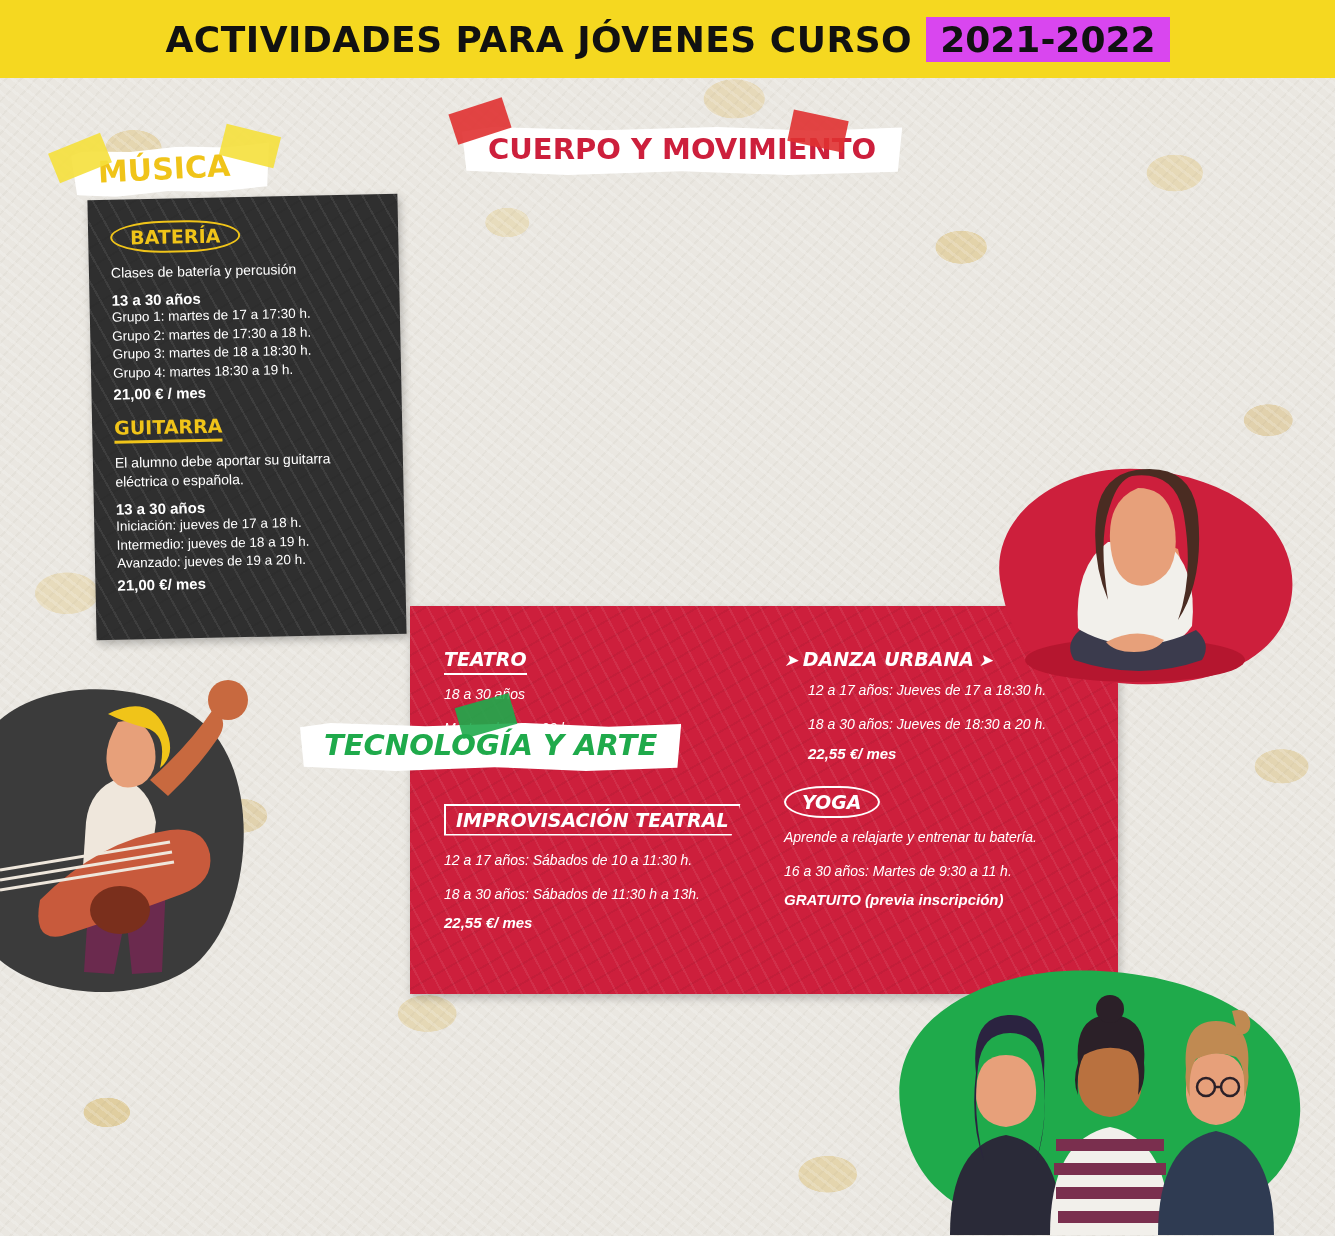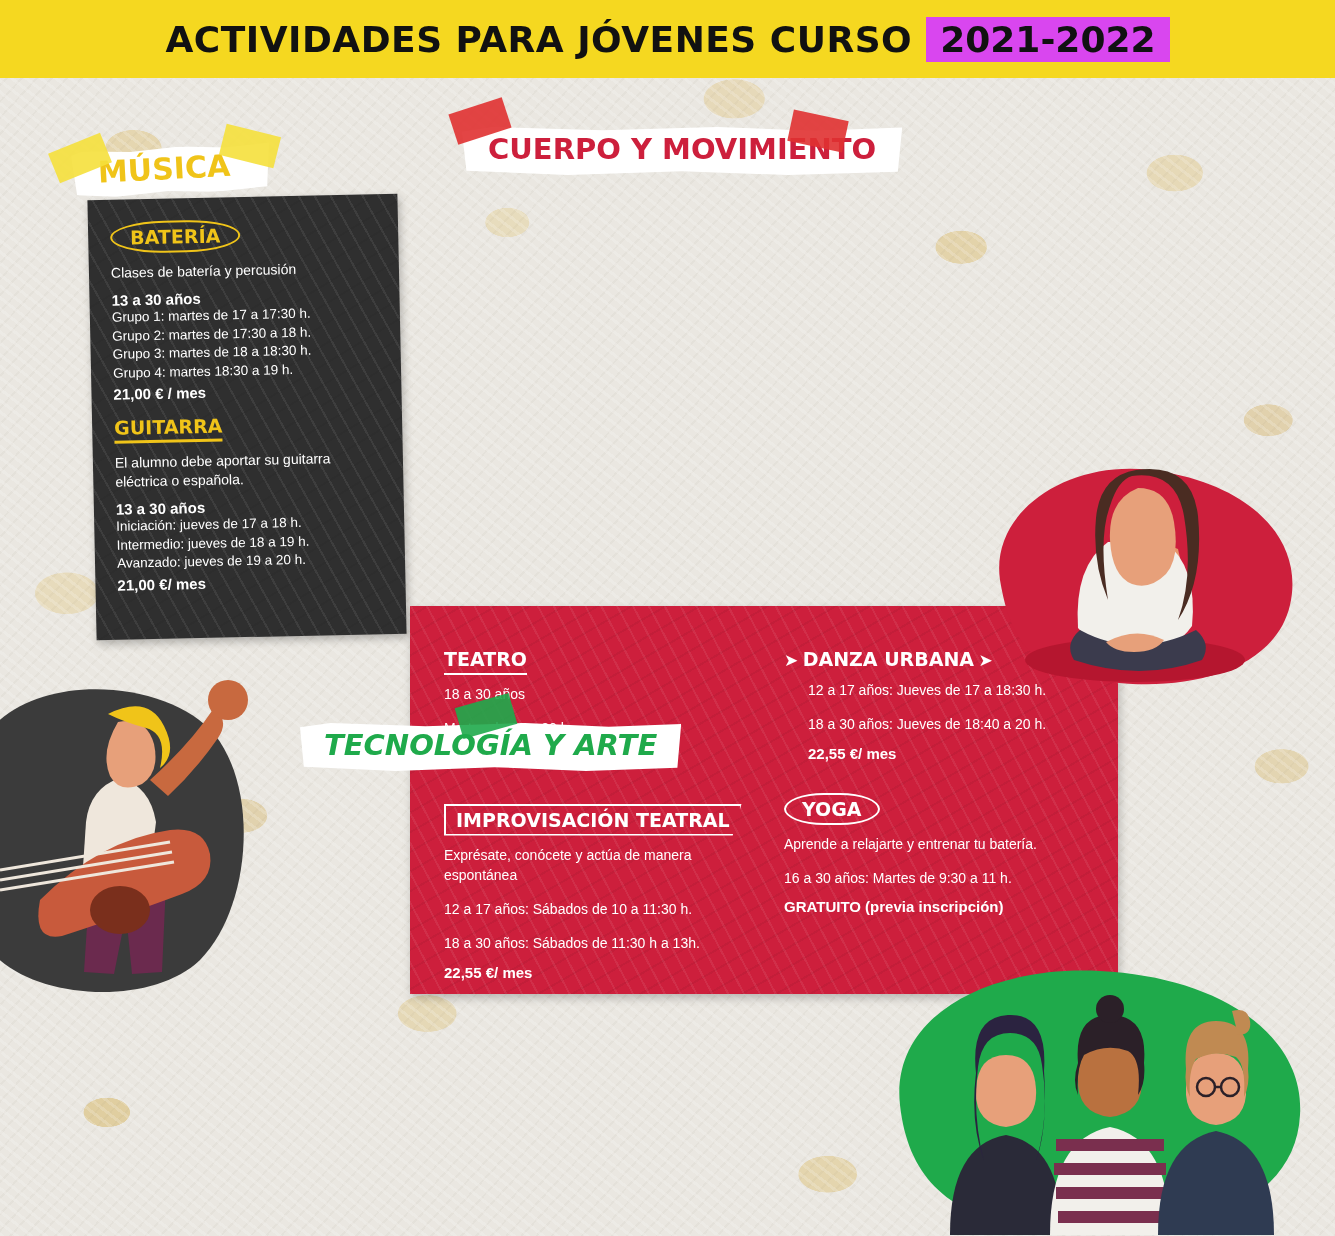--- a/index.html
+++ b/index.html
@@ -86,21 +86,21 @@
   .m-l{font-size:13.5px;line-height:1.38;}
   .m-price{font-size:15px;font-weight:bold;margin-top:3px;}
 
   
   #cuerpo-panel{left:410px;top:166px;width:708px;height:388px;background:#cd1f3c;
     box-shadow:2px 4px 9px rgba(0,0,0,.22);}
   #cuerpo-tag{left:462px;top:127px;color:#cd1f3c;font-size:29px;padding:5px 26px 9px;
     clip-path:polygon(0 10%,7% 0,32% 7%,58% 0,80% 8%,100% 1%,99% 93%,74% 100%,50% 92%,24% 100%,1% 91%);}
   #cuerpo-tape{left:452px;top:105px;background:#e03131;transform:rotate(-18deg);}
   #cuerpo-tape2{left:790px;top:115px;background:#e03131;transform:rotate(12deg);}
-  .c-body{position:relative;z-index:2;color:#fff;display:flex;}
+  .c-body{position:relative;z-index:2;color:#fff;display:flex;font-style:italic;}
   .c-col{padding:42px 10px 0 34px;width:50%;box-sizing:border-box;}
   .c-col.right{padding-left:20px;}
   .c-h{font-size:19px;font-weight:bold;font-family:"DejaVu Sans",sans-serif;display:inline-block;color:#fff;}
   .c-h.uline{border-bottom:2px solid #fff;padding-bottom:3px;}
   .c-h.box{border:2px solid #fff;padding:3px 10px;
     clip-path:polygon(0 0,100% 0,97% 100%,0 100%);}
   .c-h.circle{border:2px solid #fff;border-radius:50%/60%;padding:3px 16px;}
   .c-t{font-size:14px;line-height:1.45;margin-top:9px;}
   .c-t.sp{margin-top:14px;}
   .c-p{font-size:15px;font-weight:bold;margin-top:10px;}
@@ -161,37 +161,36 @@
   <div class="c-body">
     <div class="c-col">
       <div class="c-h uline">TEATRO</div>
       <div class="c-t">18 a 30 años</div>
       <div class="c-t sp">Martes de 18 a 20 h.</div>
       <div class="c-p">24,55 €/ mes</div>
 
       <div style="margin-top:38px;">
         <div class="c-h box">IMPROVISACIÓN TEATRAL</div>
       </div>
-      <div class="c-t">Exprésate, conócete y actúa de manera espontánea</div>
       <div class="c-t sp">12 a 17 años: Sábados de 10 a 11:30 h.</div>
       <div class="c-t sp">18 a 30 años: Sábados de 11:30 h a 13h.</div>
       <div class="c-p">22,55 €/ mes</div>
     </div>
 
     <div class="c-col right">
       <div>
         <span class="arrow">➤</span>
         <span class="c-h">DANZA URBANA</span>
         <span class="arrow">➤</span>
       </div>
       <div class="c-t" style="padding-left:24px;">12 a 17 años: Jueves de 17 a 18:30 h.</div>
-      <div class="c-t sp" style="padding-left:24px;">18 a 30 años: Jueves de 18:40 a 20 h.</div>
+      <div class="c-t sp" style="padding-left:24px;">18 a 30 años: Jueves de 18:30 a 20 h.</div>
       <div class="c-p" style="padding-left:24px;">22,55 €/ mes</div>
 
-      <div style="margin-top:31px;">
+      <div style="margin-top:24px;">
         <div class="c-h circle">YOGA</div>
       </div>
       <div class="c-t">Aprende a relajarte y entrenar tu batería.</div>
       <div class="c-t sp">16 a 30 años: Martes de 9:30 a 11 h.</div>
       <div class="c-p">GRATUITO (previa inscripción)</div>
     </div>
   </div>
 </div>
 <div class="tag" id="cuerpo-tag">CUERPO Y MOVIMIENTO</div>
 

